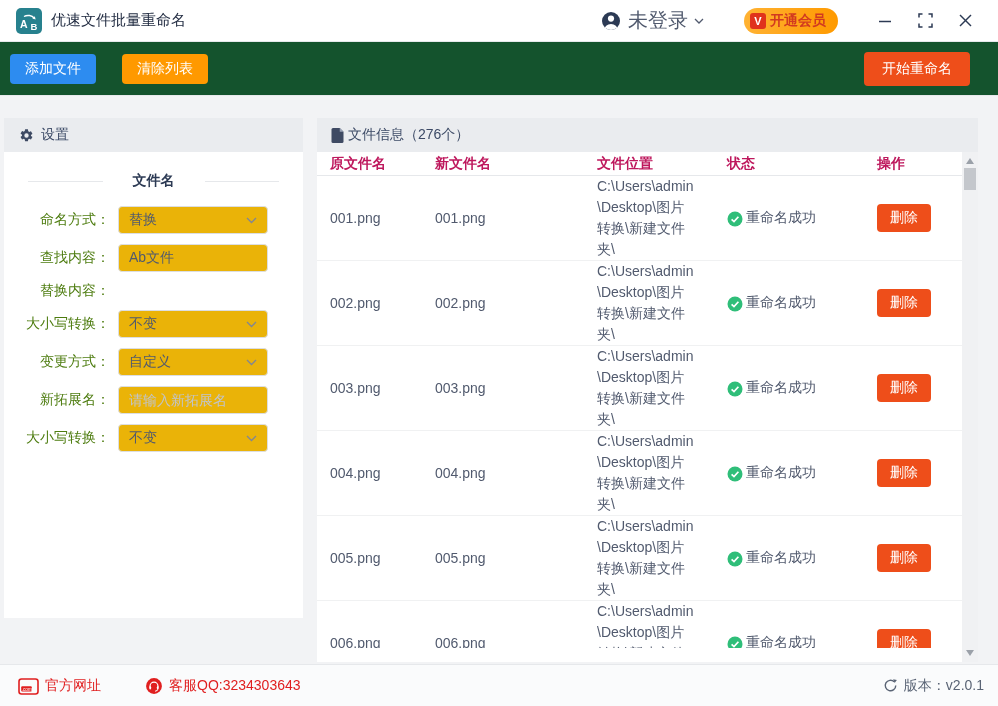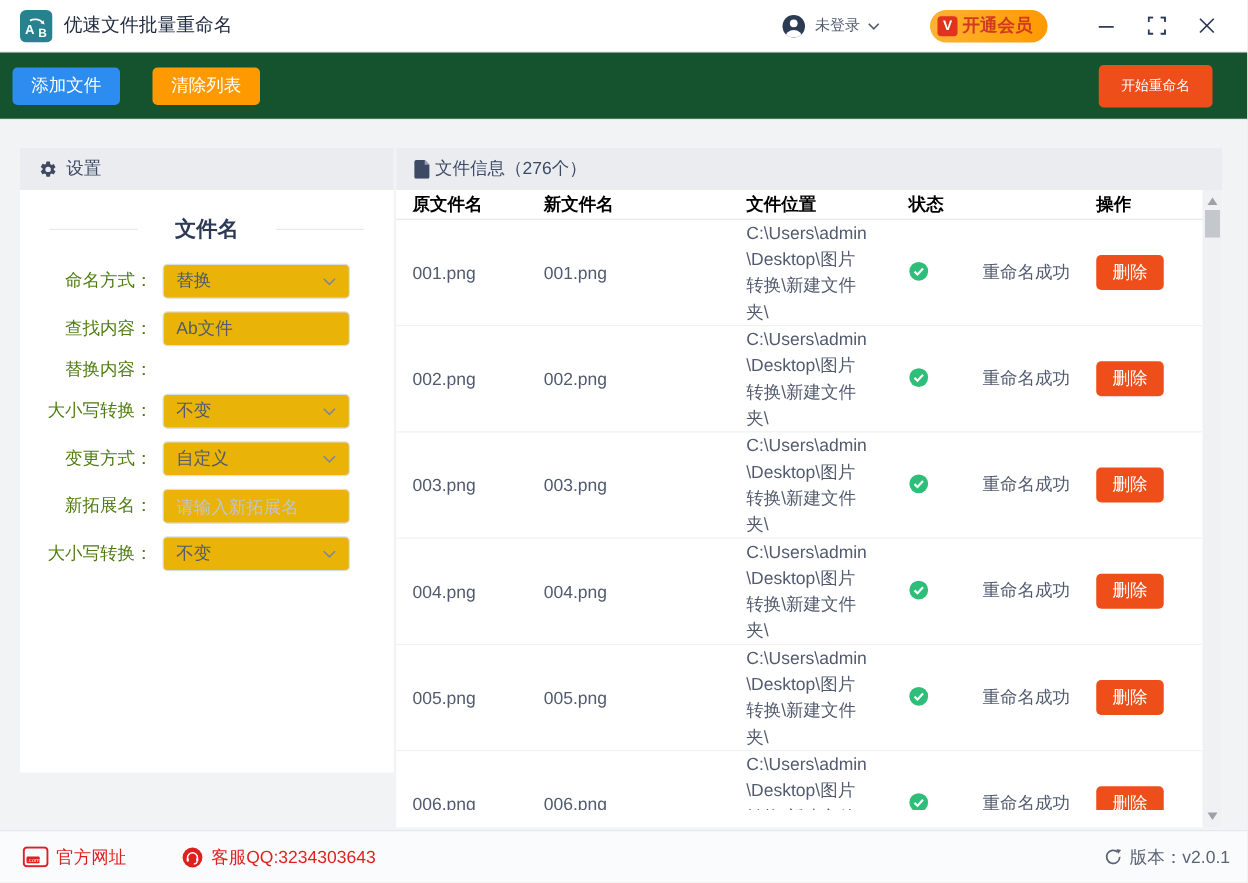--- a/index.html
+++ b/index.html
@@ -7,88 +7,88 @@
   body { font-family:"Liberation Sans","DejaVu Sans",sans-serif; }
   .window { position:relative; width:998px; height:706px; background:#f2f3f5; overflow:hidden; margin:0 auto; }
 
   
   .titlebar { position:absolute; top:0; left:0; width:998px; height:42px; background:#fff;
     border-bottom:1px solid #e6e8eb; display:flex; align-items:center; padding:0 18px 0 16px; }
   .logo { width:26px; height:26px; flex:0 0 26px; }
   .app-title { margin-left:9px; font-size:15px; font-weight:500; color:#222c42; }
   .tb-right { margin-left:auto; display:flex; align-items:center; }
   .user-area { display:flex; align-items:center; cursor:pointer; }
-  .user-name { margin-left:7px; font-size:12px; color:#515a6e;text-align:center; }
+  .user-name { margin-left:7px; font-size:20px; color:#515a6e;text-align:center; }
   .user-chevron { margin-left:6px; display:flex; }
   .vip-pill { margin-left:40px; height:26px; border-radius:13px; display:flex; align-items:center;
     padding:0 12px 0 6px; background:linear-gradient(90deg,#ffb233,#ff9a00); border:none; cursor:pointer; }
   .vip-ico { width:16px; height:16px; border-radius:3px; background:#e0321c; color:#fff; font-size:11px;
     font-weight:bold; display:flex; align-items:center; justify-content:center; }
   .vip-label { margin-left:4px; font-size:14px; font-weight:bold; color:#d23a20; }
   .win-controls { display:flex; align-items:center; margin-left:22px; }
   .win-btn { width:30px; height:30px; border:none; background:transparent; display:flex;
     align-items:center; justify-content:center; cursor:pointer; margin-left:10px; }
 
   
   .toolbar { position:absolute; top:42px; left:0; width:998px; height:54px; background:#14532d;
     border-bottom:1px solid #e6e8eb; display:flex; align-items:center; padding:0 28px 0 10px; }
   .btn { border:none; border-radius:4px; color:#fff; font-size:14px; height:30px; padding:0 15px; cursor:pointer;
     font-family:inherit; }
   .btn-blue { background:#2d8cf0; }
   .btn-orange { background:#ff9900; margin-left:26px; }
-  .btn-start { margin-left:auto; background:#ee4e1a; height:34px; padding:0 18px; font-size:11px; }
+  .btn-start { margin-left:auto; background:#ee4e1a; height:34px; padding:0 18px; font-size:14px; }
 
   
   .panel { position:absolute; background:#fff; }
-  .panel-left { left:16px; top:118px; width:299px; height:500px; }
+  .panel-left { left:4px; top:118px; width:299px; height:500px; }
   .panel-right { left:317px; top:118px; width:661px; height:544px; }
   .panel-head { height:34px; background:#eaecef; display:flex; align-items:center; padding-left:15px;
     font-size:14px; color:#3c4a66; }
   .panel-head .ph-label { margin-left:7px; }
   .panel-right .panel-head { padding-left:14px; }
   .panel-right .panel-head .ph-label { margin-left:4px; }
 
   
   .sec-head { display:flex; align-items:center; padding:0 24px; margin:20px 0 16px; }
   .sec-head .line { flex:1; height:1px; background:#e6e8eb; }
-  .sec-head .sec-title { margin:0 30px; font-size:17px; font-weight:bold; color:#2c3a54; }
+  .sec-head .sec-title { margin:0 30px; font-size:14px; font-weight:bold; color:#2c3a54; }
   .sec-head.second { margin-top:24px; }
   .frow { display:flex; align-items:center; margin:0 0 10px 0; }
   .flabel { width:106px; text-align:right; font-size:14px; color:#4d7c0f; flex:0 0 106px; }
   .fctrl { margin-left:8px; width:150px; height:28px; border:1px solid #dcdee2; border-radius:4px; background:#eab308; }
   .selectbox { display:flex; align-items:center; justify-content:space-between; padding:0 10px; cursor:pointer; }
   .selectbox .sel-value { font-size:14px; color:#515a6e; }
   .textinput { padding:10px 10px; font-size:14px; color:#515a6e; font-family:inherit; outline:none; }
   .textinput::placeholder { color:#c0c4cc; }
 
   
   .thead { display:grid; grid-template-columns:105px 162px 130px 150px 85px; width:645px; height:24px;
     align-items:center; padding-left:13px; border-bottom:1px solid #e6e8eb; font-size:14px; font-weight:bold;
-    color:#000000; background:#fff; }
+    color:#be185d; background:#fff; }
   .tbody { height:472px; overflow:hidden; width:645px; }
   .trow { display:grid; grid-template-columns:105px 162px 130px 150px 85px; width:645px; height:85px;
     align-items:center; padding-left:13px; border-bottom:1px solid #f0f1f2; font-size:14px; color:#515a6e; }
   .td-path { max-width:100px; word-break:break-all; line-height:21px; }
-  .td-status { display:flex; align-items:flex-start;gap:40px; }
+  .td-status { display:flex; align-items:flex-end; }
   .td-status .check { display:flex; margin-right:3px; }
   .del-btn { background:#ee4e1a; color:#fff; border:none; border-radius:4px; height:28px; padding:0 13px;
     font-size:14px; cursor:pointer; font-family:inherit; }
 
   
   .vscroll { position:absolute; right:0; top:34px; width:16px; height:510px; background:#f0f1f3; }
   .sb-arrow { position:absolute; left:4px; width:0; height:0; border-left:4px solid transparent;
     border-right:4px solid transparent; cursor:pointer; }
   .sb-up { top:6px; border-bottom:6px solid #9ba1a9; }
   .sb-down { bottom:6px; border-top:6px solid #9ba1a9; }
   .sb-thumb { position:absolute; left:2px; top:16px; width:12px; height:22px; background:#c4c7cc; cursor:pointer; }
 
   
   .footer { position:absolute; left:0; top:664px; width:998px; height:42px; background:#fafbfc;
     border-top:1px solid #e6e8eb; display:flex; align-items:center; padding:0 14px 0 18px; }
-  .flink { display:flex; align-items:flex-start; cursor:pointer; }
+  .flink { display:flex; align-items:flex-end; cursor:pointer; }
   .flink .ftext { margin-left:6px; font-size:14px; color:#e01f1f; }
   .flink.qq { margin-left:44px; }
   .fversion { margin-left:auto; display:flex; align-items:center; color:#5a6475; font-size:14px; }
   .fversion .vtext { margin-left:6px; }
 </style>
 </head>
 <body>
 
 <div class="window">
 

